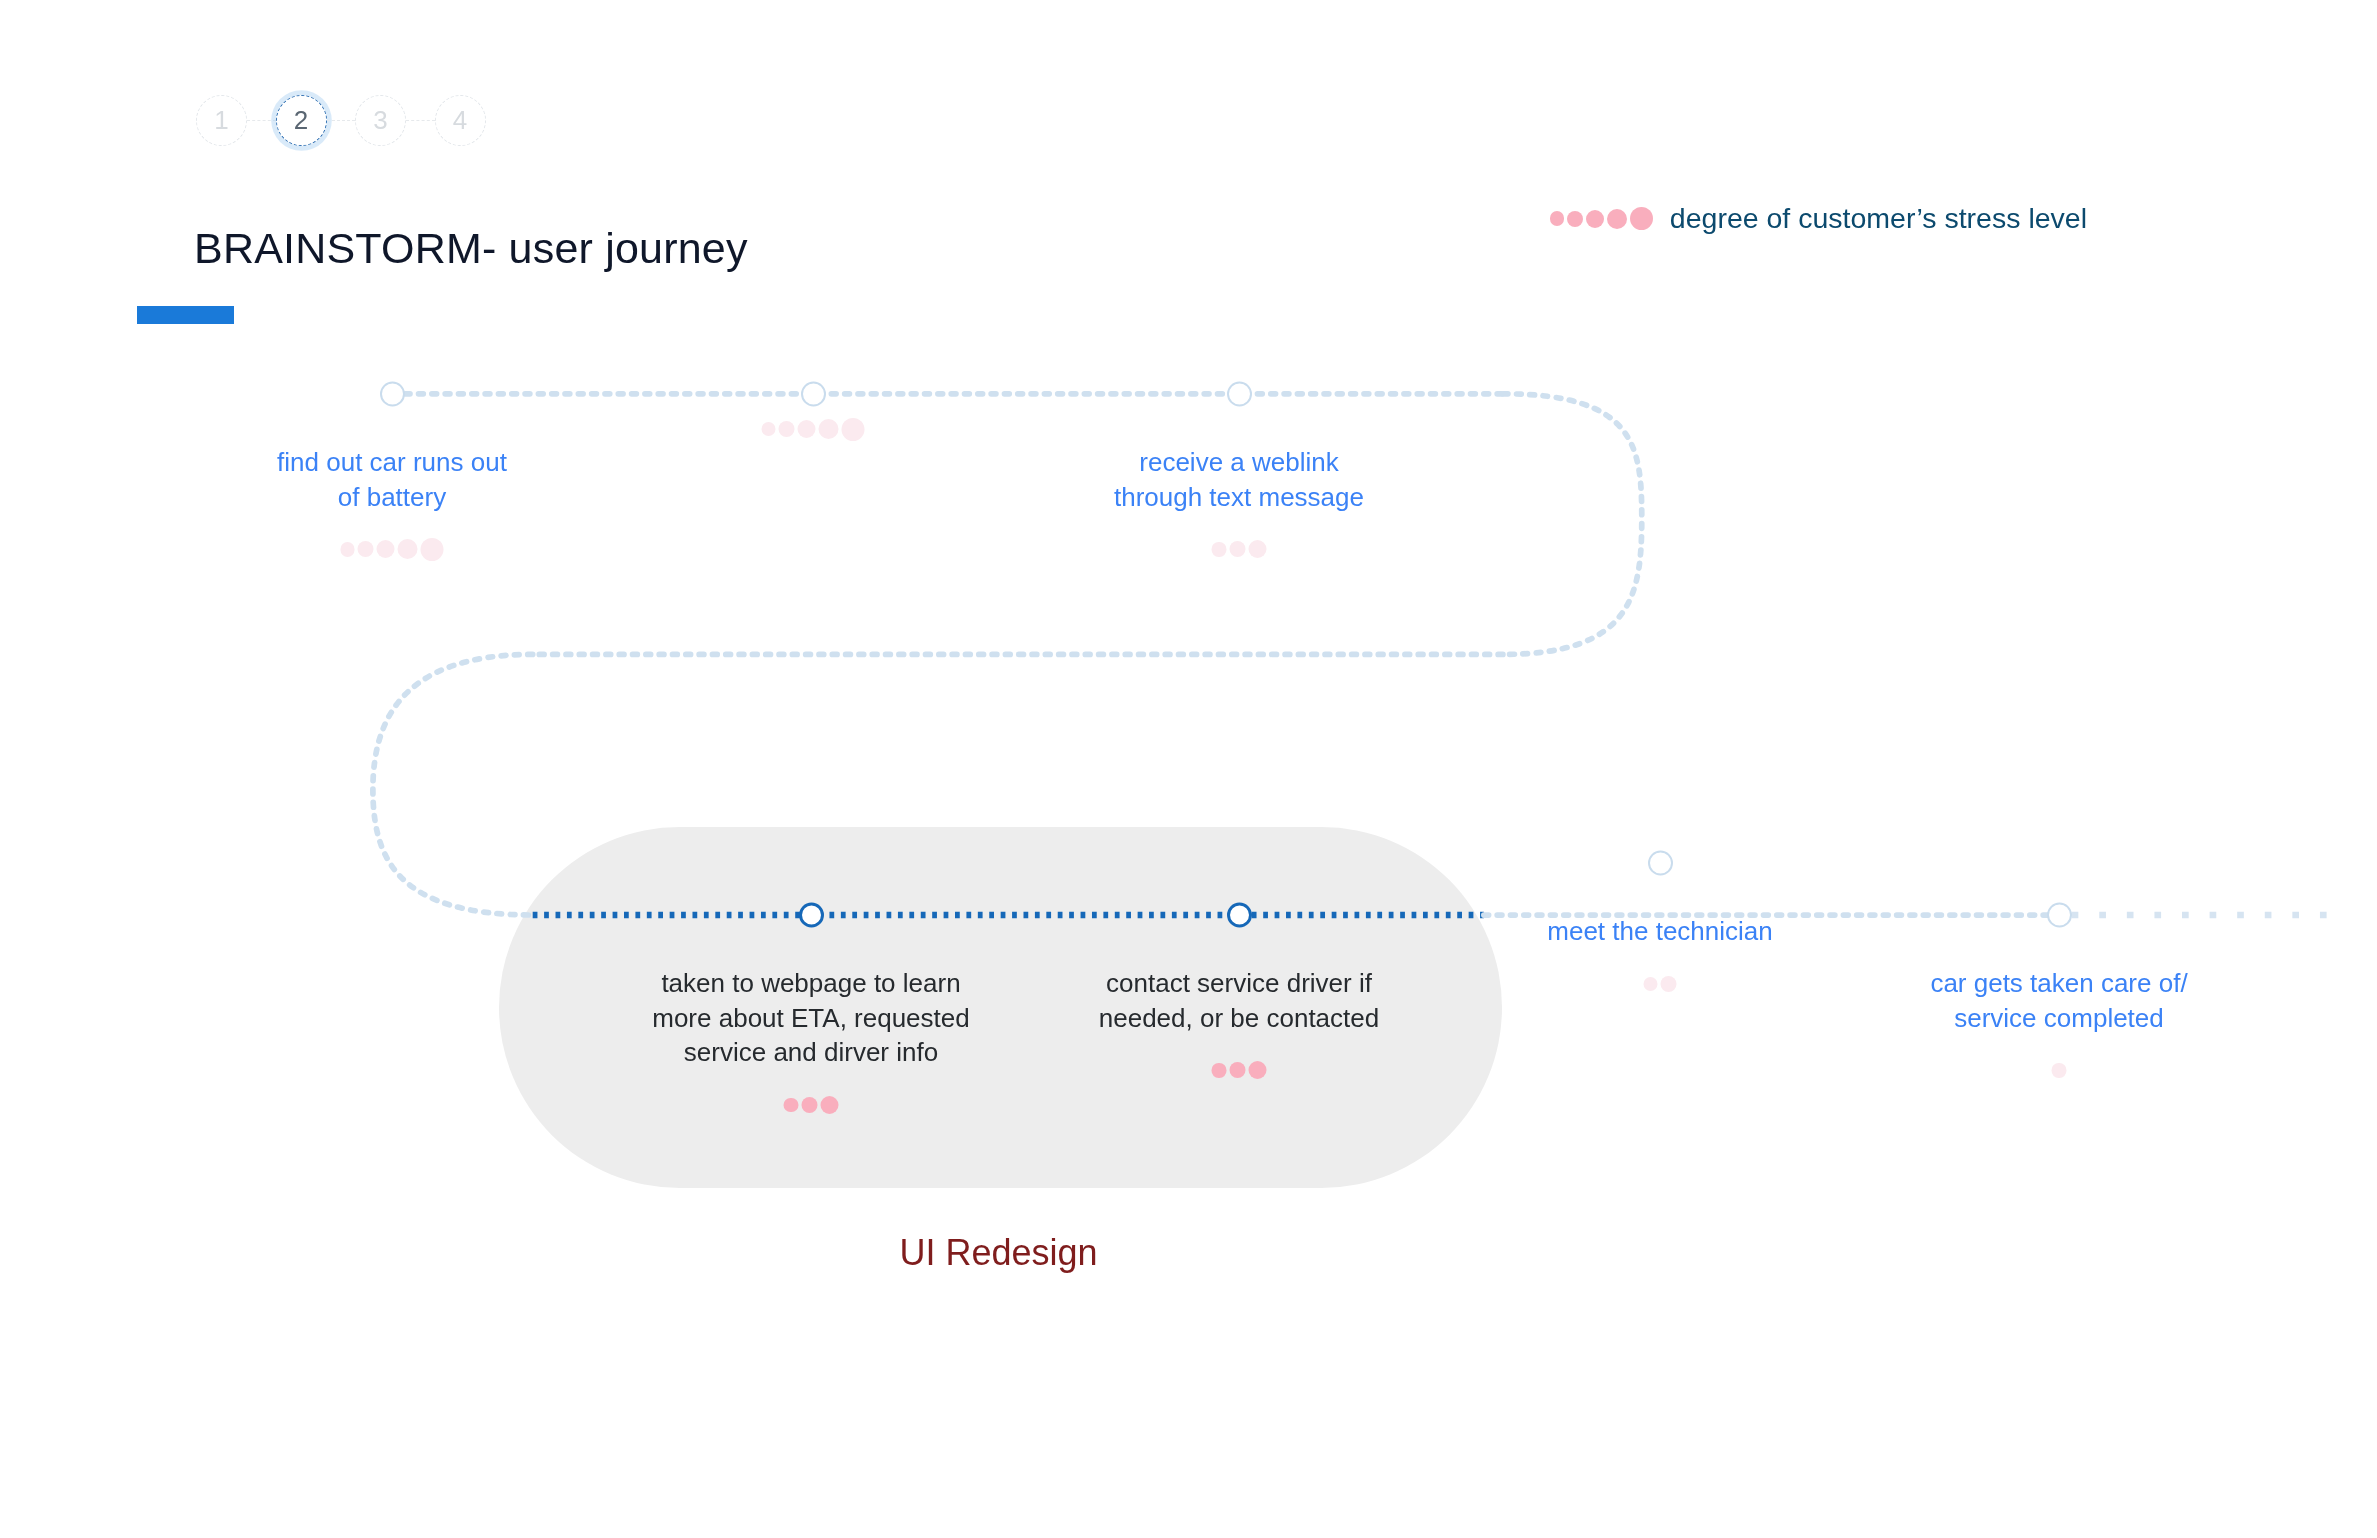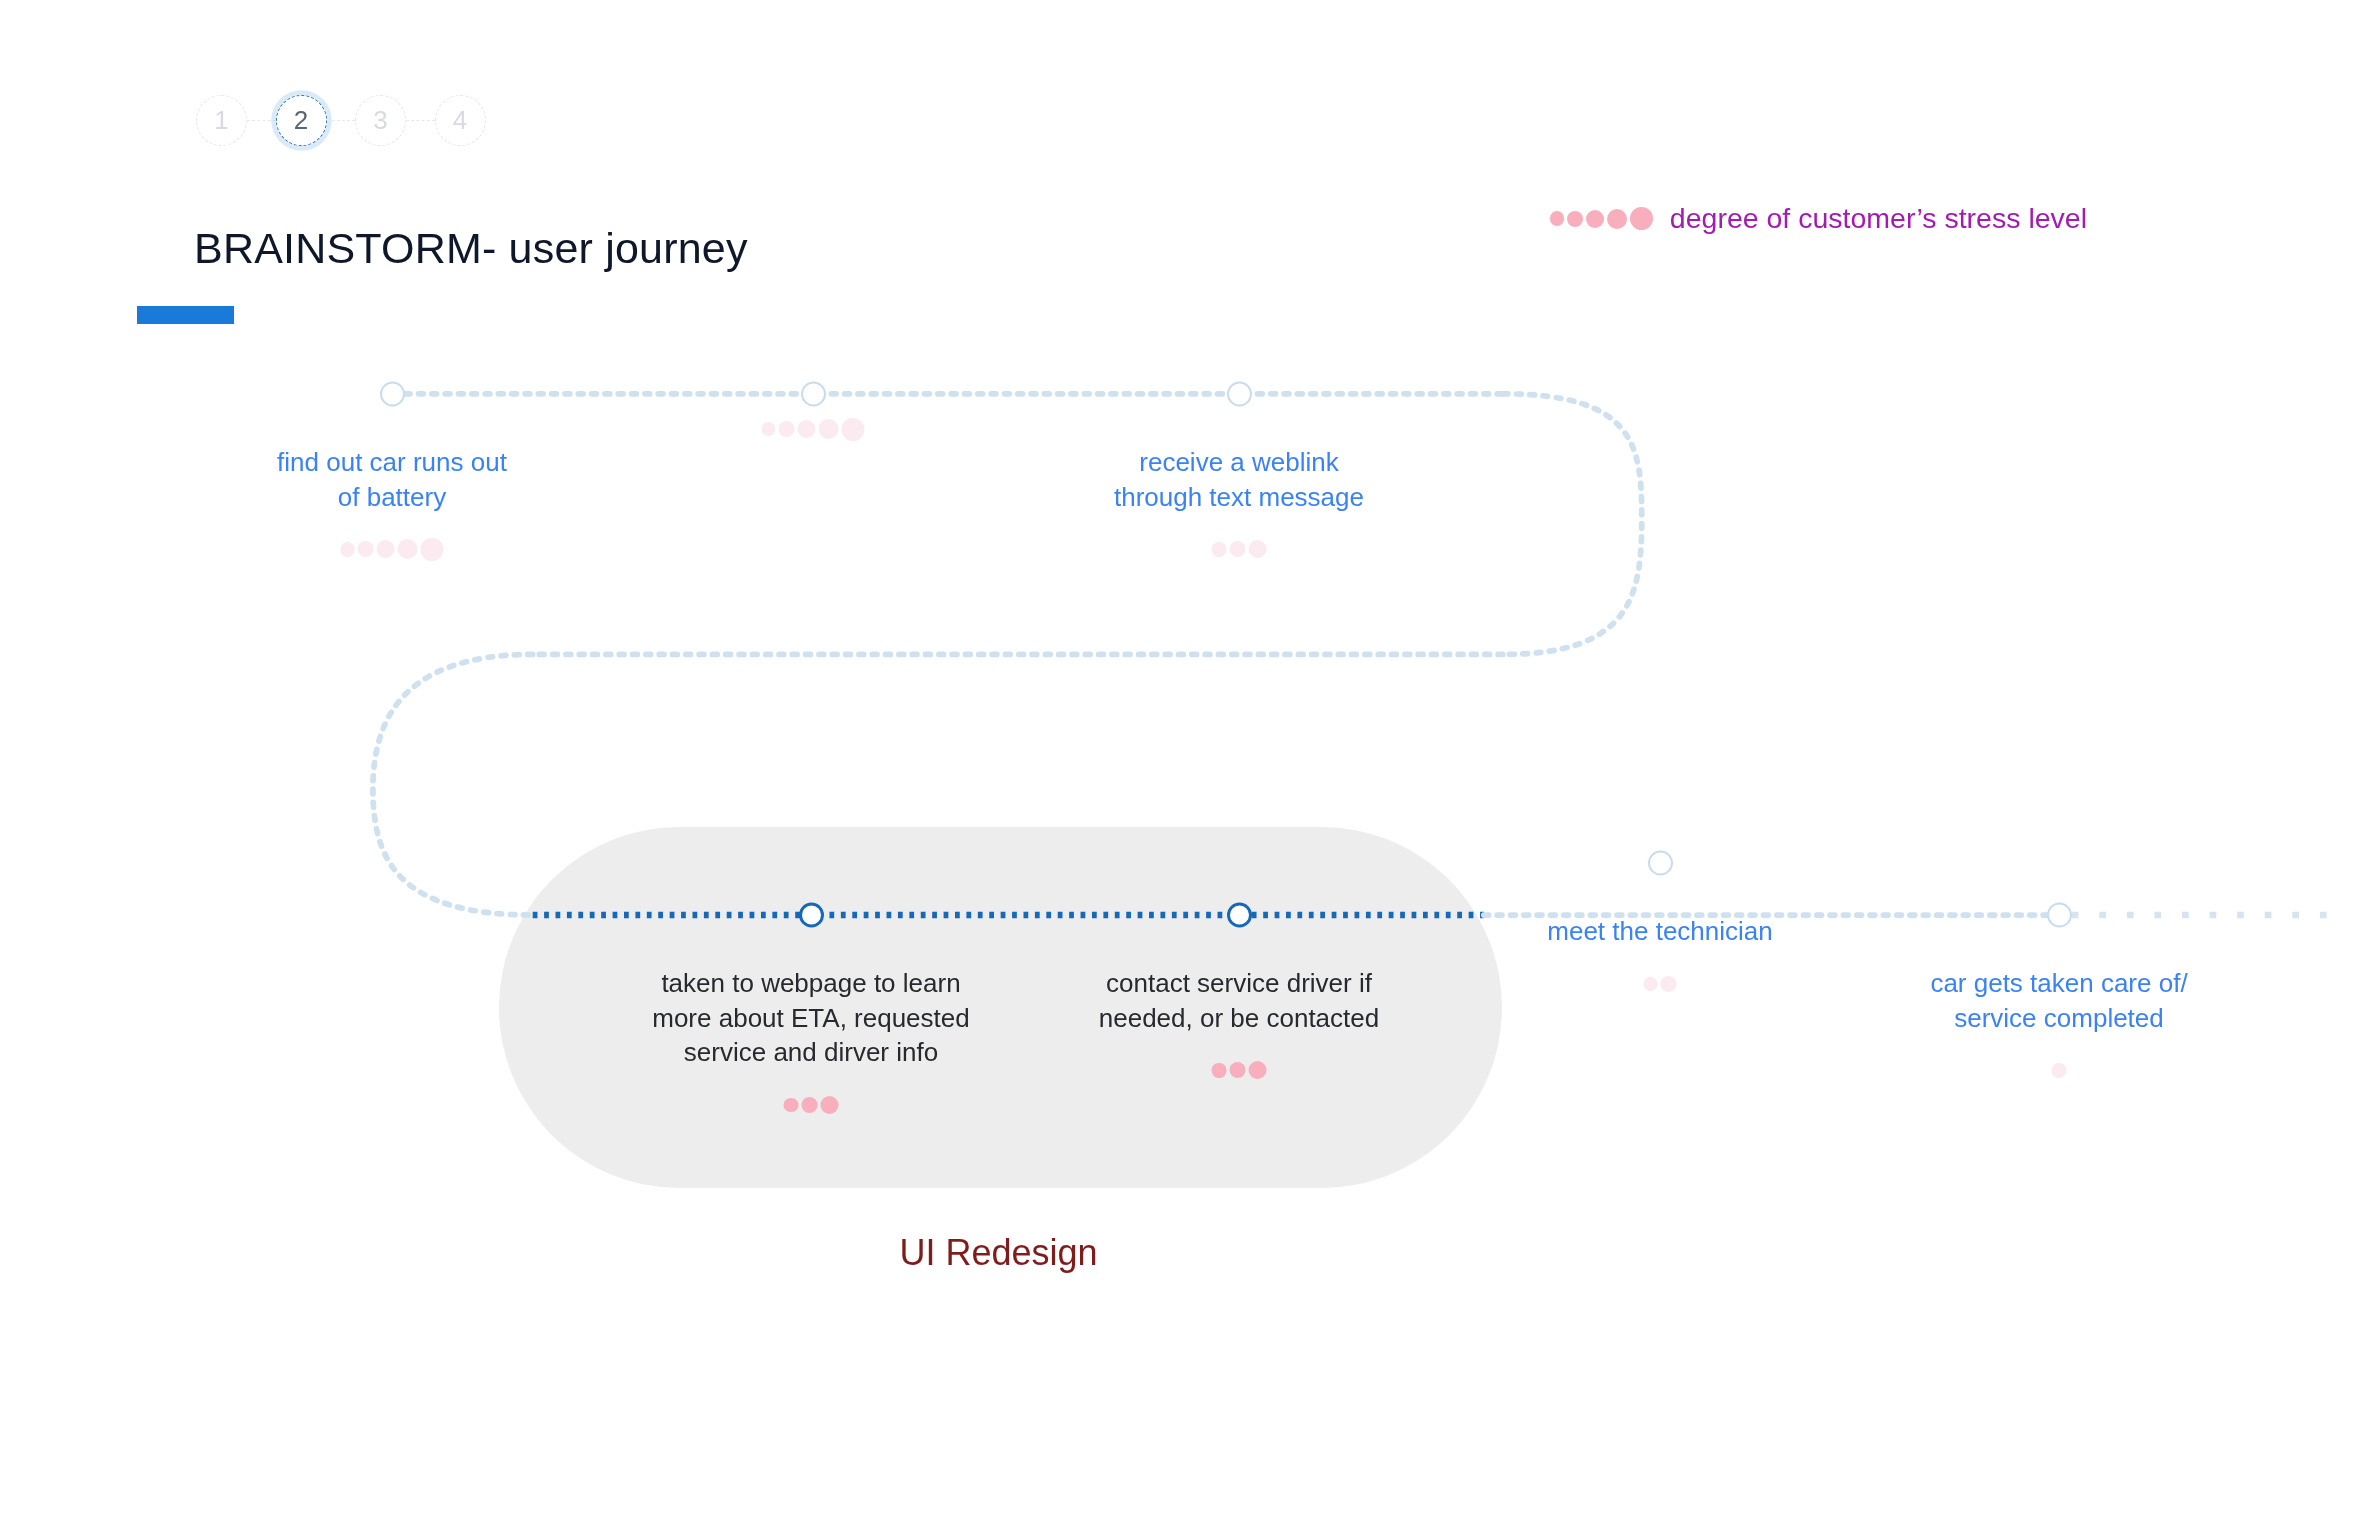--- a/index.html
+++ b/index.html
@@ -81,21 +81,21 @@
     align-items: center;
     gap: 2.9px;
     margin-right: 17px;
   }
   #legend-dots .ld {
     background: #f9aebd;
     border-radius: 50%;
   }
   #legend-label {
     font-size: 28.5px;
-    color: #a21caf;
+    color: #0c4a6e;
     white-space: nowrap;
   }
 
   
   #journey {
     position: absolute;
     left: 0;
     top: 0;
     width: 2378px;
     height: 1539px;

